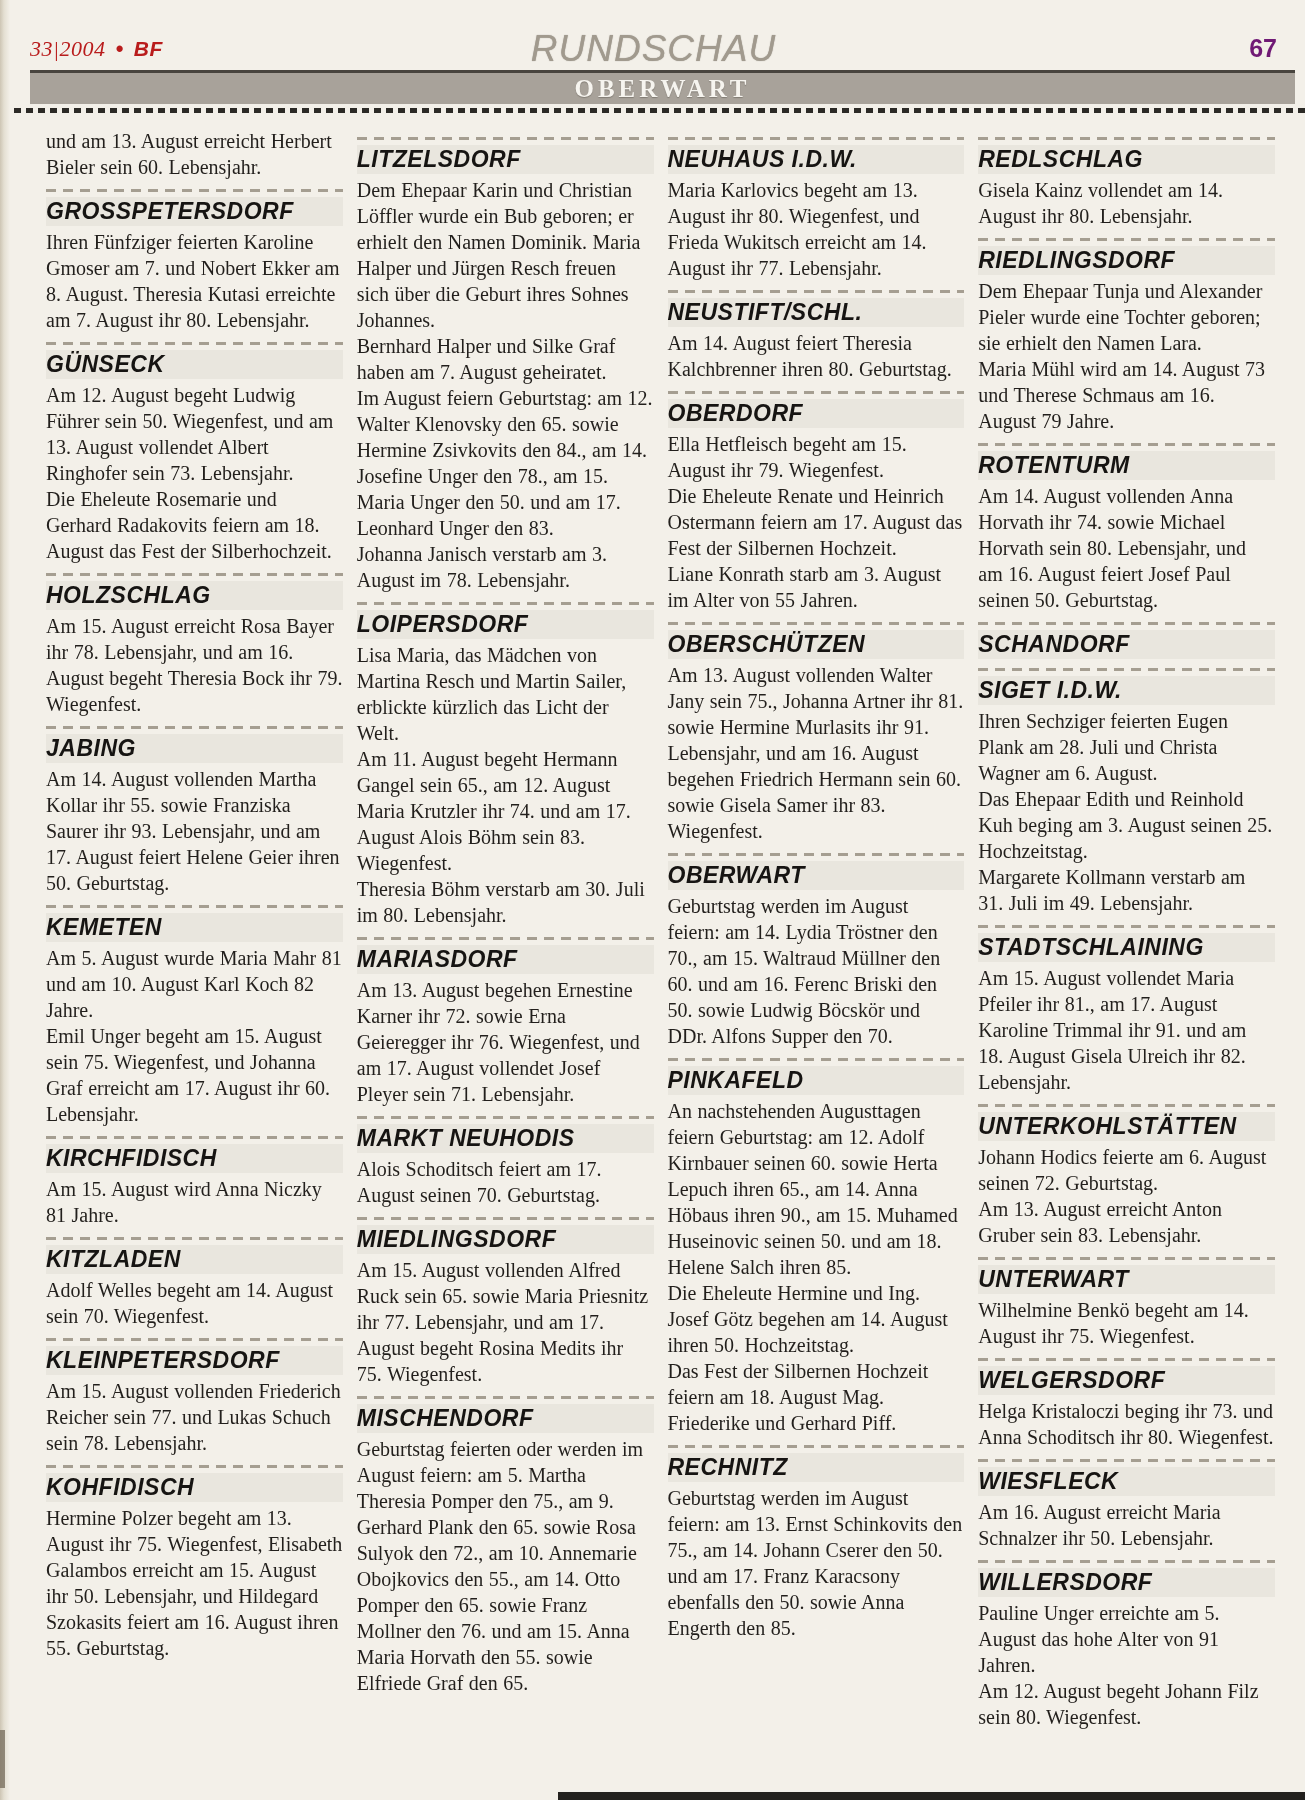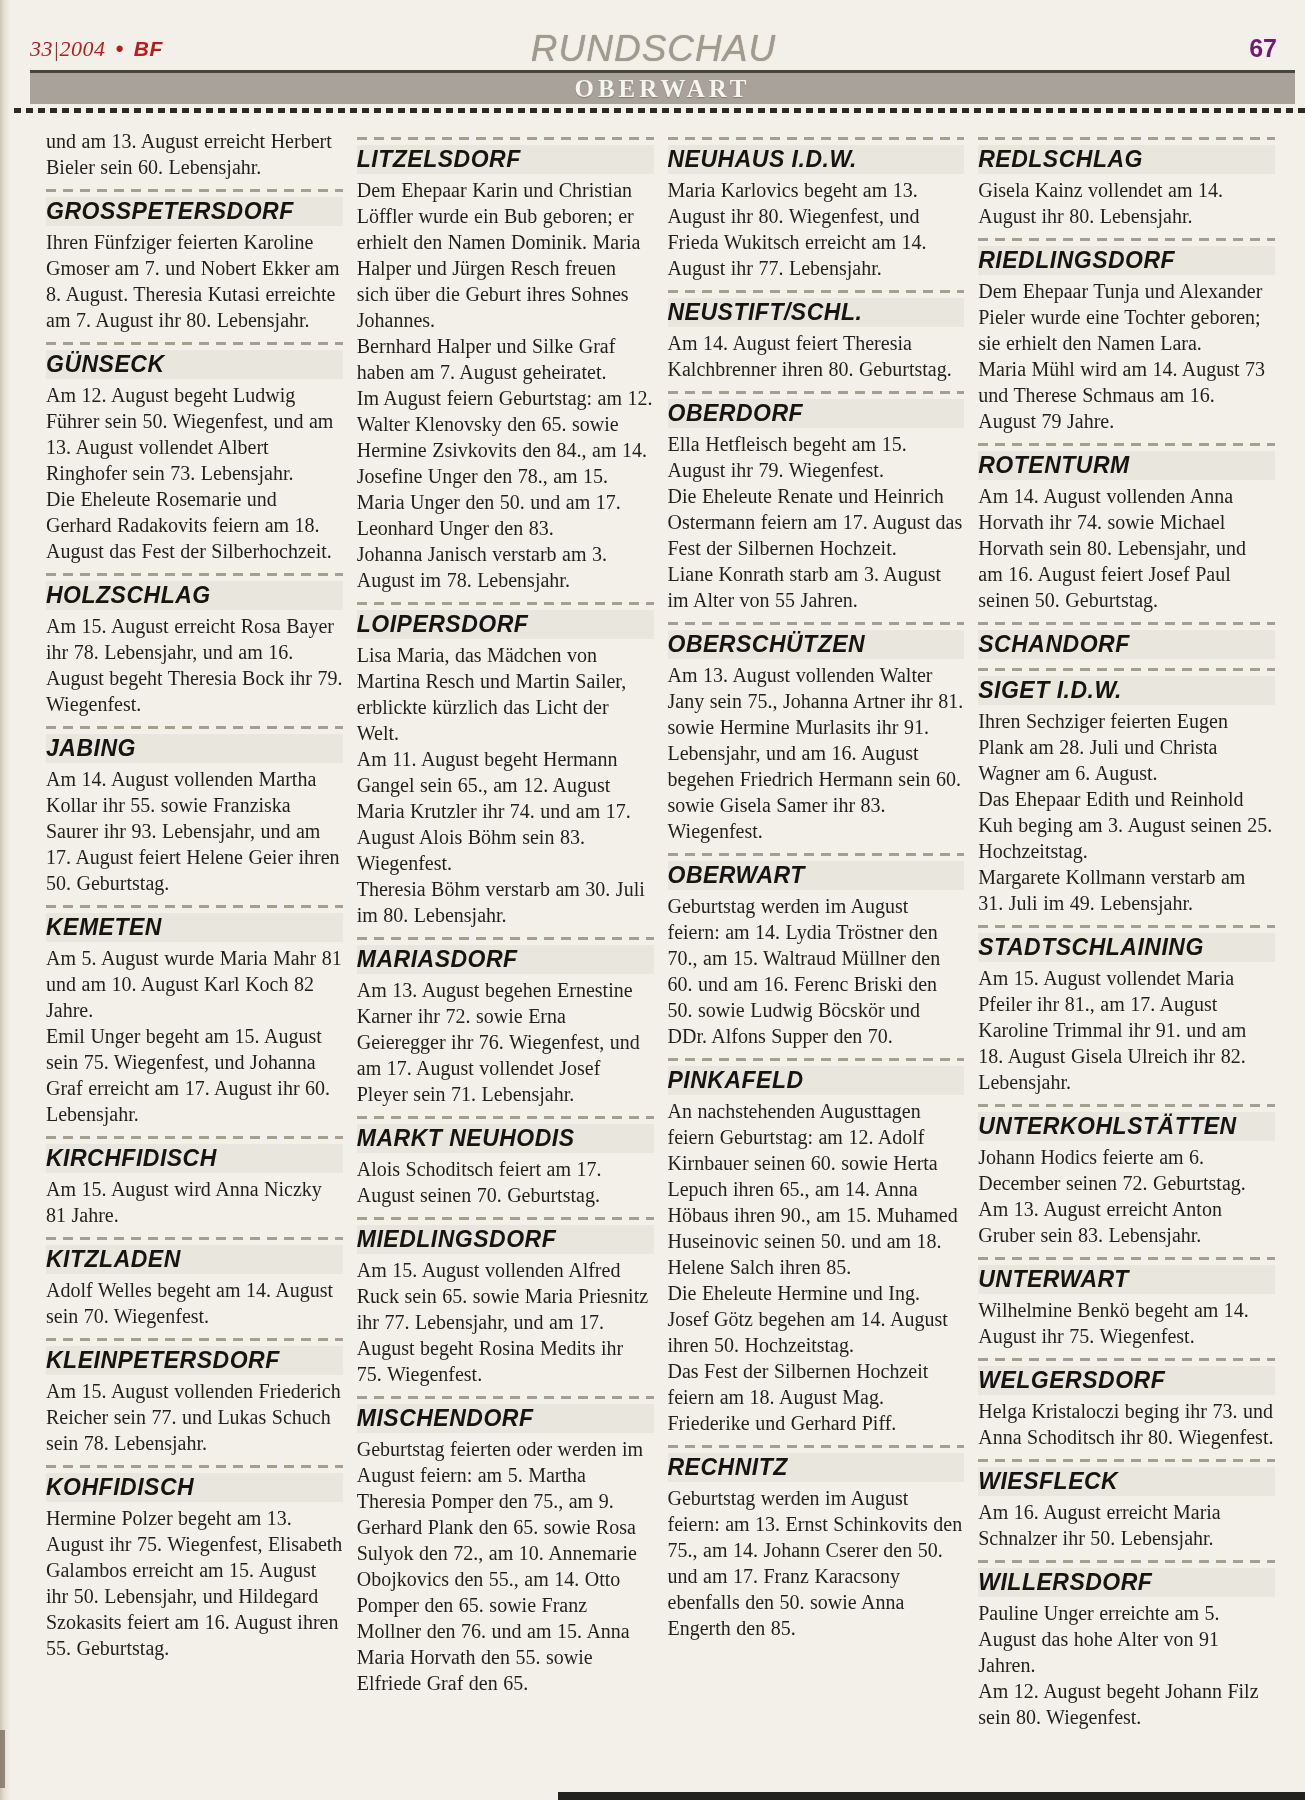--- a/index.html
+++ b/index.html
@@ -222,21 +222,21 @@
         <div class="dash-rule"></div>
         <div class="section-heading">SIGET I.D.W.</div>
         <p class="body-text">Ihren Sechziger feierten Eugen Plank am 28. Juli und Christa Wagner am 6. August.</p>
         <p class="body-text">Das Ehepaar Edith und Reinhold Kuh beging am 3. August seinen 25. Hochzeitstag.</p>
         <p class="body-text">Margarete Kollmann verstarb am 31. Juli im 49. Lebensjahr.</p>
         <div class="dash-rule"></div>
         <div class="section-heading">STADTSCHLAINING</div>
         <p class="body-text">Am 15. August vollendet Maria Pfeiler ihr 81., am 17. August Karoline Trimmal ihr 91. und am 18. August Gisela Ulreich ihr 82. Lebensjahr.</p>
         <div class="dash-rule"></div>
         <div class="section-heading">UNTERKOHLSTÄTTEN</div>
-        <p class="body-text">Johann Hodics feierte am 6. December seinen 72. Geburtstag.</p>
+        <p class="body-text">Johann Hodics feierte am 6. August seinen 72. Geburtstag.</p>
         <p class="body-text">Am 13. August erreicht Anton Gruber sein 83. Lebensjahr.</p>
         <div class="dash-rule"></div>
         <div class="section-heading">UNTERWART</div>
         <p class="body-text">Wilhelmine Benkö begeht am 14. August ihr 75. Wiegenfest.</p>
         <div class="dash-rule"></div>
         <div class="section-heading">WELGERSDORF</div>
         <p class="body-text">Helga Kristaloczi beging ihr 73. und Anna Schoditsch ihr 80. Wiegenfest.</p>
         <div class="dash-rule"></div>
         <div class="section-heading">WIESFLECK</div>
         <p class="body-text">Am 16. August erreicht Maria Schnalzer ihr 50. Lebensjahr.</p>

